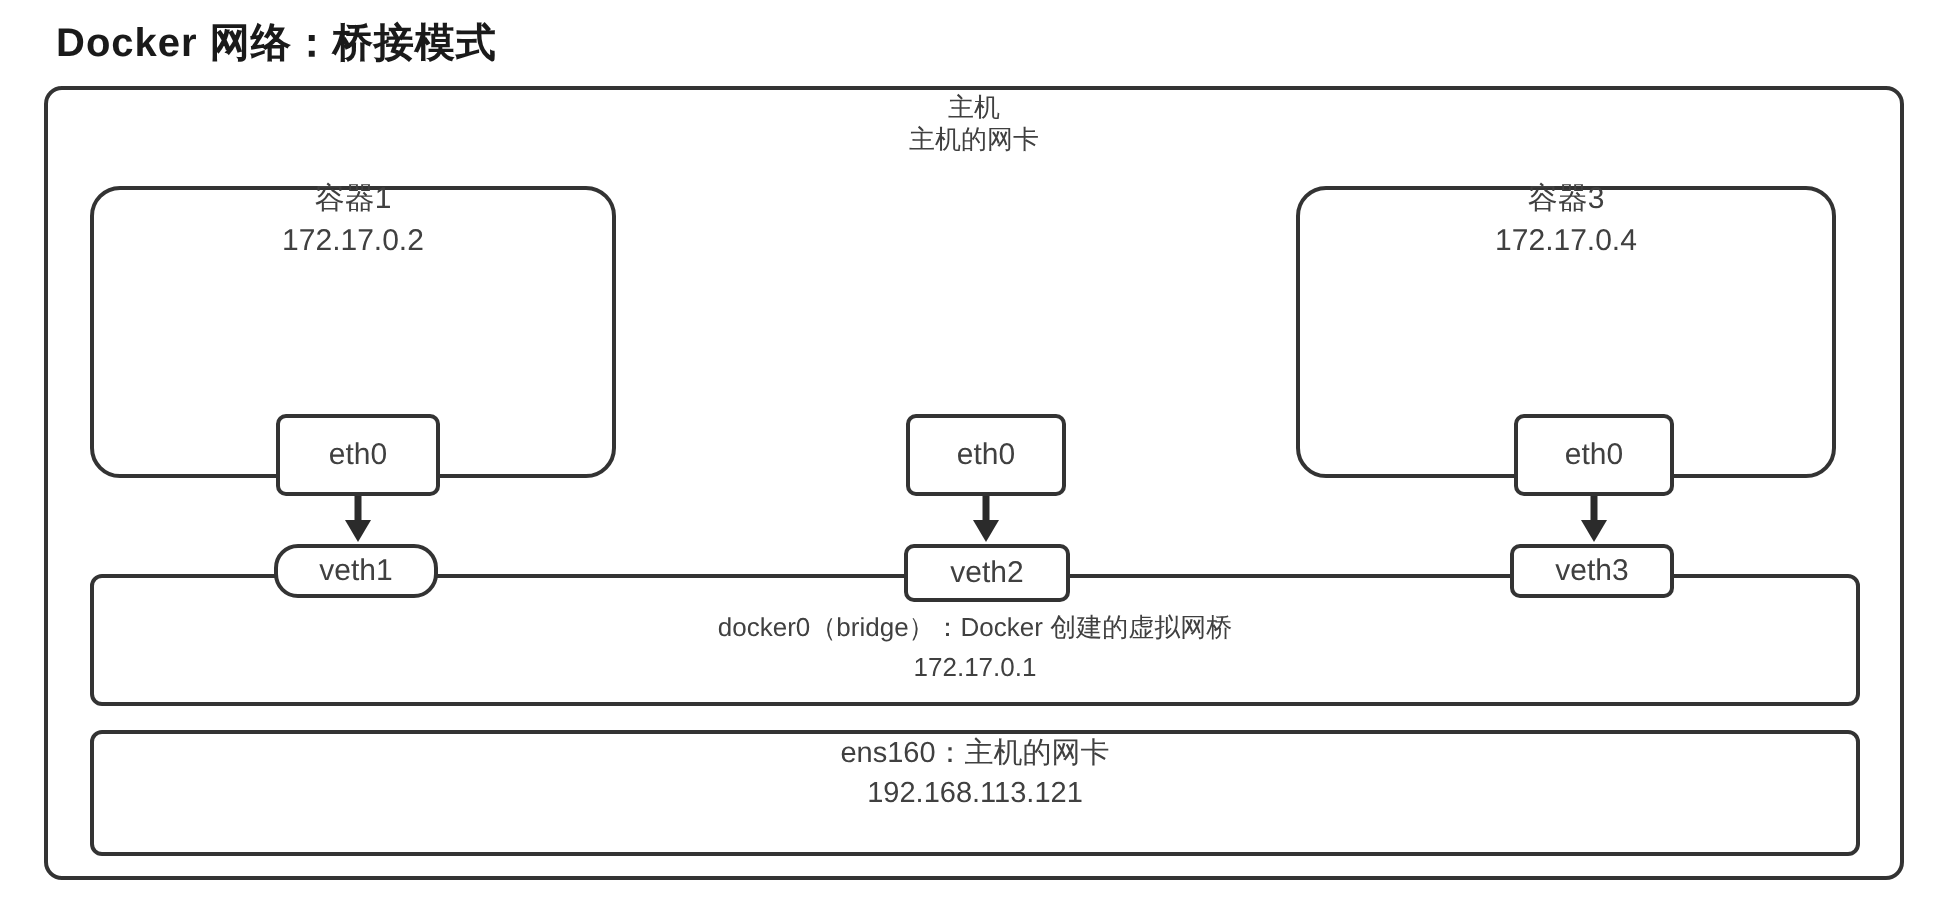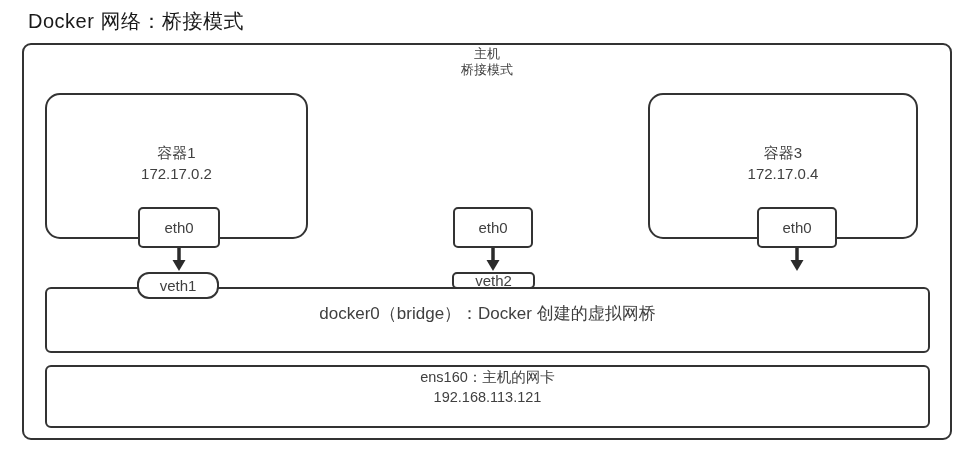--- a/index.html
+++ b/index.html
@@ -17,21 +17,21 @@
     width: 971px;
     height: 461px;
     background: var(--background);
     overflow: hidden;
   }
   .title {
     position: absolute;
     left: 28px;
     top: 8px;
     font-size: 20px;
-    font-weight: 400;
+    font-weight: 700;
     color: var(--title);
     letter-spacing: 0.5px;
   }
   .box {
     position: absolute;
     border: 2px solid var(--border);
     background: var(--background);
     color: var(--text);
   }
   .outer-box {
@@ -46,21 +46,20 @@
     text-align: center;
     font-size: 13px;
     line-height: 16px;
     color: var(--text);
   }
   .container-box {
     top: 93px;
     height: 146px;
     border-radius: 15px;
     display: flex;
-    align-items: center;
     justify-content: center;
   }
   .container-box .inner-text {
     text-align: center;
     font-size: 15px;
     line-height: 21px;
     margin-top: -6px;
   }
   .small-box {
     position: absolute;
@@ -81,21 +80,21 @@
     height: 36px;
     top: 235px;
     color: var(--arrow);
     z-index: 2;
   }
   .bridge-box {
     left: 45px; top: 287px;
     width: 885px; height: 66px;
     border-radius: 6px;
     text-align: center;
-    font-size: 17px;
+    font-size: 13px;
     line-height: 20px;
     padding-top: 15px;
   }
   .nic-box {
     left: 45px; top: 365px;
     width: 885px; height: 63px;
     border-radius: 6px;
     text-align: center;
     font-size: 14.5px;
     line-height: 20px;
@@ -104,21 +103,21 @@
 </head>
 <body>
 
 <div id="canvas">
 
   <div class="title">Docker 网络：桥接模式</div>
 
   <div class="box outer-box"></div>
   <div class="host-label">
     <div>主机</div>
-    <div>桥接模式</div>
+    <div>主机的网卡</div>
   </div>
 
   <div class="box container-box" style="left:45px; width:263px;">
     <div class="inner-text">
       <div>容器1</div>
       <div>172.17.0.2</div>
     </div>
   </div>
 
 
@@ -144,23 +143,25 @@
     <polygon points="10,36 3.5,25 16.5,25" fill="currentColor"></polygon>
   </svg>
   <svg class="arrow" style="left:787px;" viewBox="0 0 20 36">
     <line x1="10" y1="8" x2="10" y2="28" stroke="currentColor" stroke-width="3.5"></line>
     <polygon points="10,0 3.5,11 16.5,11" fill="currentColor"></polygon>
     <polygon points="10,36 3.5,25 16.5,25" fill="currentColor"></polygon>
   </svg>
 
   <div class="box bridge-box">
     <div>docker0（bridge）：Docker 创建的虚拟网桥</div>
+    <div>172.17.0.1</div>
   </div>
 
   <div class="small-box" style="left:137px; top:272px; width:82px; height:27px;border-radius:12px;">veth1</div>
-  <div class="small-box" style="left:452px; top:272px; width:83px; height:17px;">veth2</div>
+  <div class="small-box" style="left:452px; top:272px; width:83px; height:29px;">veth2</div>
+  <div class="small-box" style="left:755px; top:272px; width:82px; height:27px;">veth3</div>
 
   <div class="box nic-box">
     <div>ens160：主机的网卡</div>
     <div>192.168.113.121</div>
   </div>
 
 </div>
 
 </body></html>

